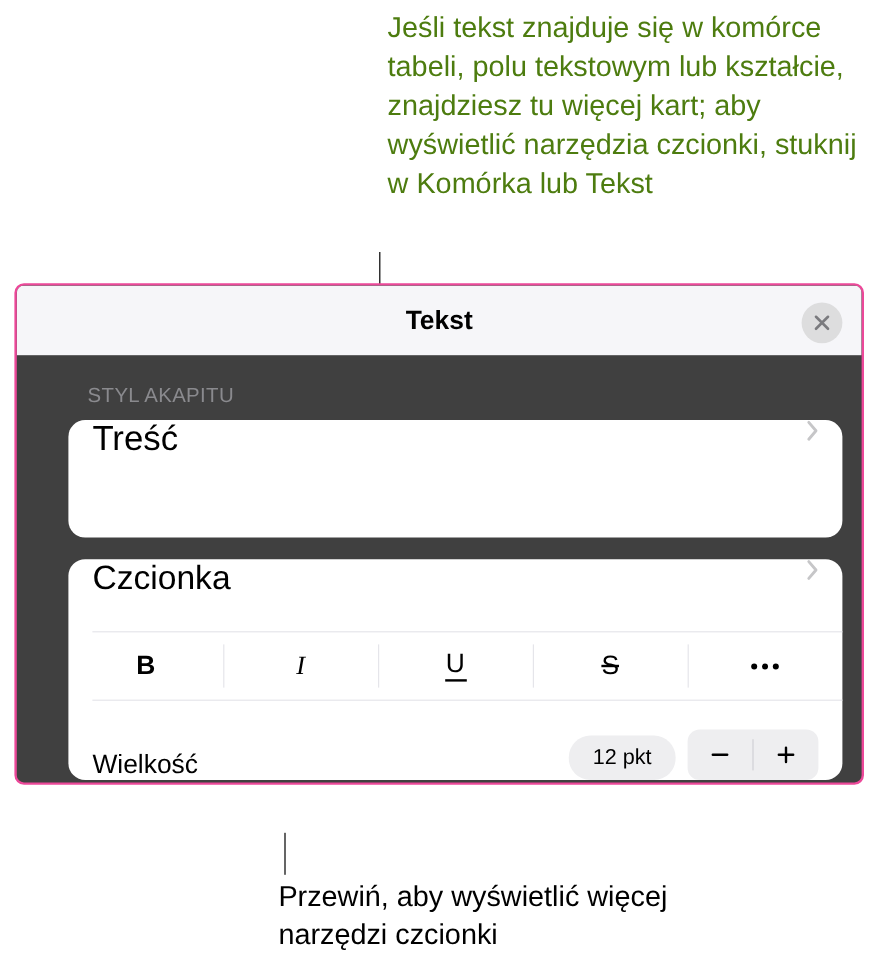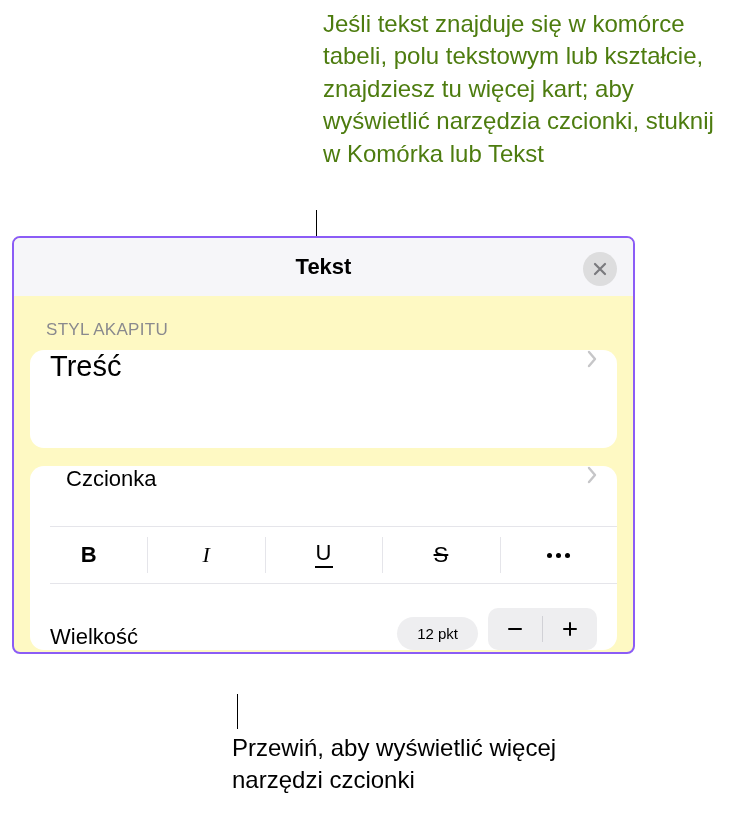--- a/index.html
+++ b/index.html
@@ -45,24 +45,24 @@
       top: 694px;
       left: 237px;
       width: 1px;
       height: 35px;
       background: #000;
     }
     .panel {
       position: absolute;
       top: 236px;
       left: 12px;
-      width: 623px;
-      border: 2px solid #8b5cf6;
+      width: 708px;
+      border: 2px solid #ec4899;
       border-radius: 8px;
-      background: #fef9c3;
+      background: #404040;
       overflow: hidden;
     }
     .panel-header {
       display: flex;
       align-items: center;
       justify-content: center;
       height: 58px;
       position: relative;
       background: #f6f6f9;
     }
@@ -112,23 +112,22 @@
     }
     .chevron {
       margin-left: auto;
       color: #c6c6c8;
     }
     .chevron svg { width: 10px; height: 18px; }
     .font-row {
       height: 60px;
     }
     .font-label {
-      font-size: 22px;
-      color: #000;
-      margin-left: 16px;
+      font-size: 28px;
+      color: #000;
     }
     .font-value {
       margin-left: auto;
       font-size: 22px;
       color: #8a8a8e;
       margin-right: 12px;
     }
     .divider {
       height: 1px;
       background: #e5e5ea;
@@ -191,21 +190,21 @@
     }
     .size-label {
       font-size: 22px;
       color: #000;
     }
     .size-spacer { flex: 1; }
     .size-value {
       background: #eeeef0;
       border-radius: 18px;
       padding: 8px 20px;
-      font-size: 15px;
+      font-size: 18px;
       color: #000;
       margin-right: 10px;
     }
     .stepper {
       display: flex;
       background: #eeeef0;
       border-radius: 10px;
       overflow: hidden;
     }
     .stepper-btn {
@@ -219,20 +218,21 @@
       color: #000;
     }
     .stepper-divider {
       width: 1px;
       background: #d1d1d6;
       margin: 8px 0;
     }
     .gap { height: 18px; }
     .panel-body {
       padding-bottom: 2px;
+      padding-left: 27px;
     }
   </style>
 </head>
 <body>
 
 <div class="callout-top">Jeśli tekst znajduje się w komórce tabeli, polu tekstowym lub kształcie, znajdziesz tu więcej kart; aby wyświetlić narzędzia czcionki, stuknij w Komórka lub Tekst</div>
 <div class="callout-line-top"></div>
 
 <div class="panel">
   <div class="panel-header">

